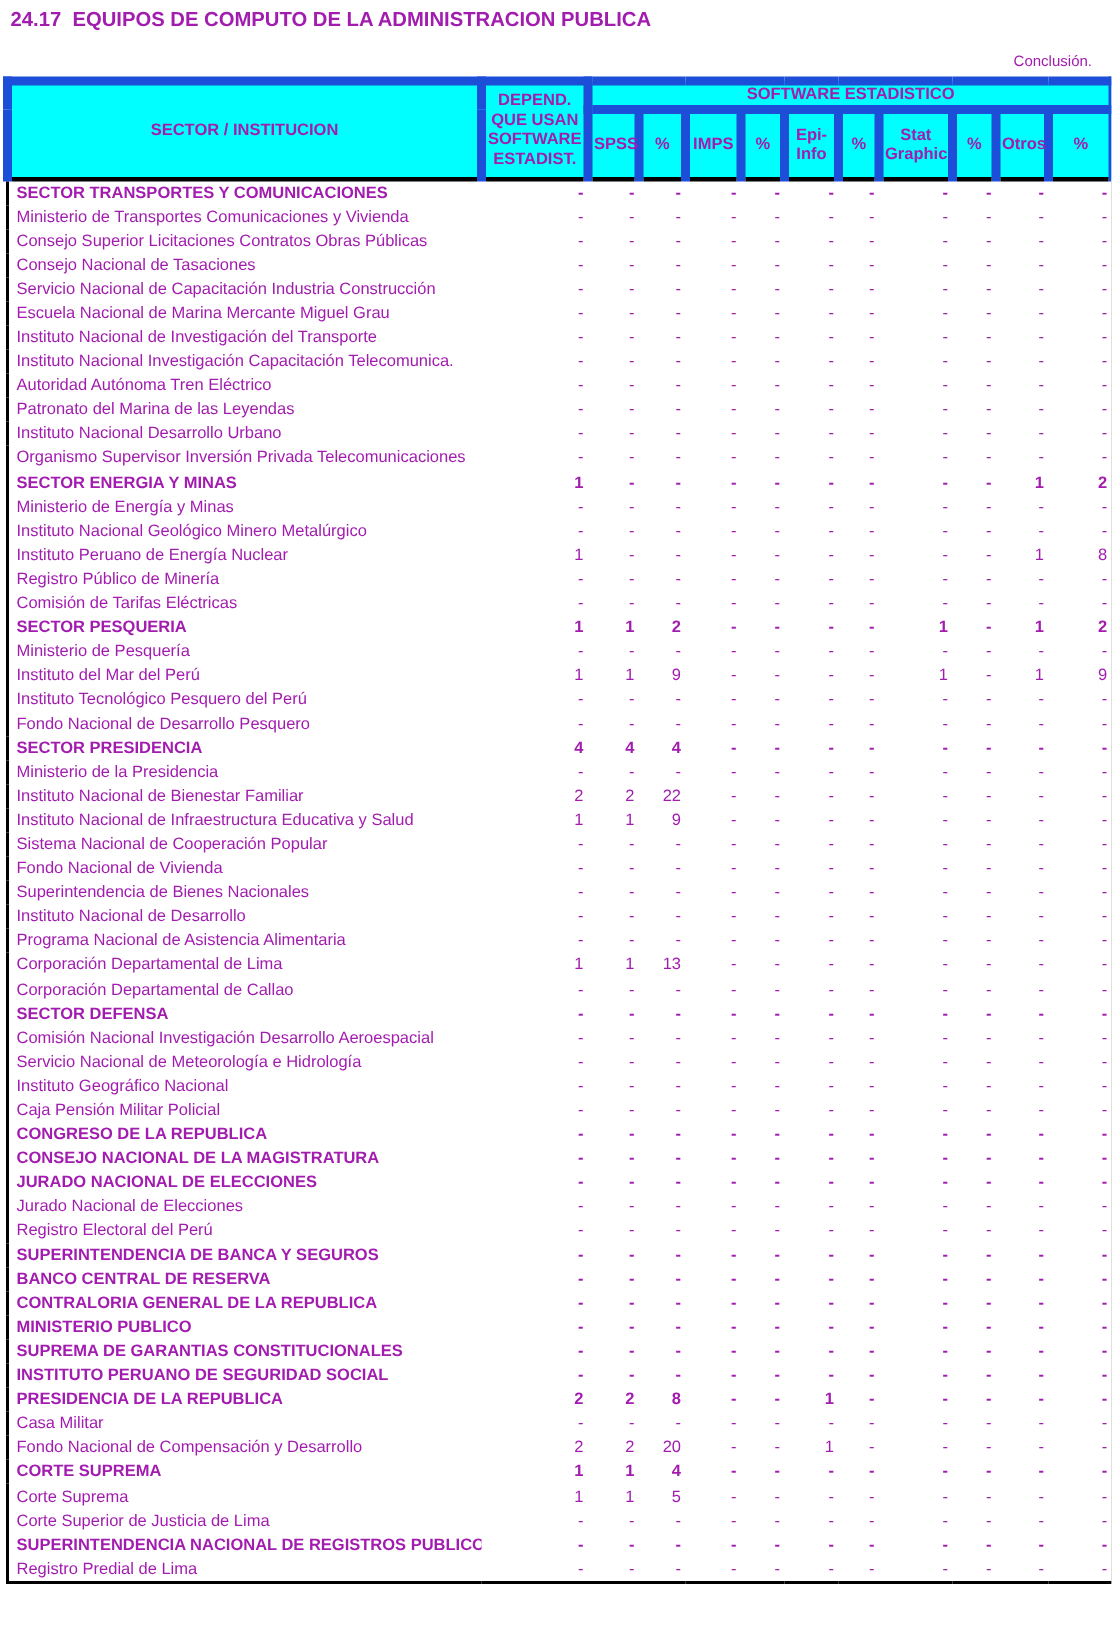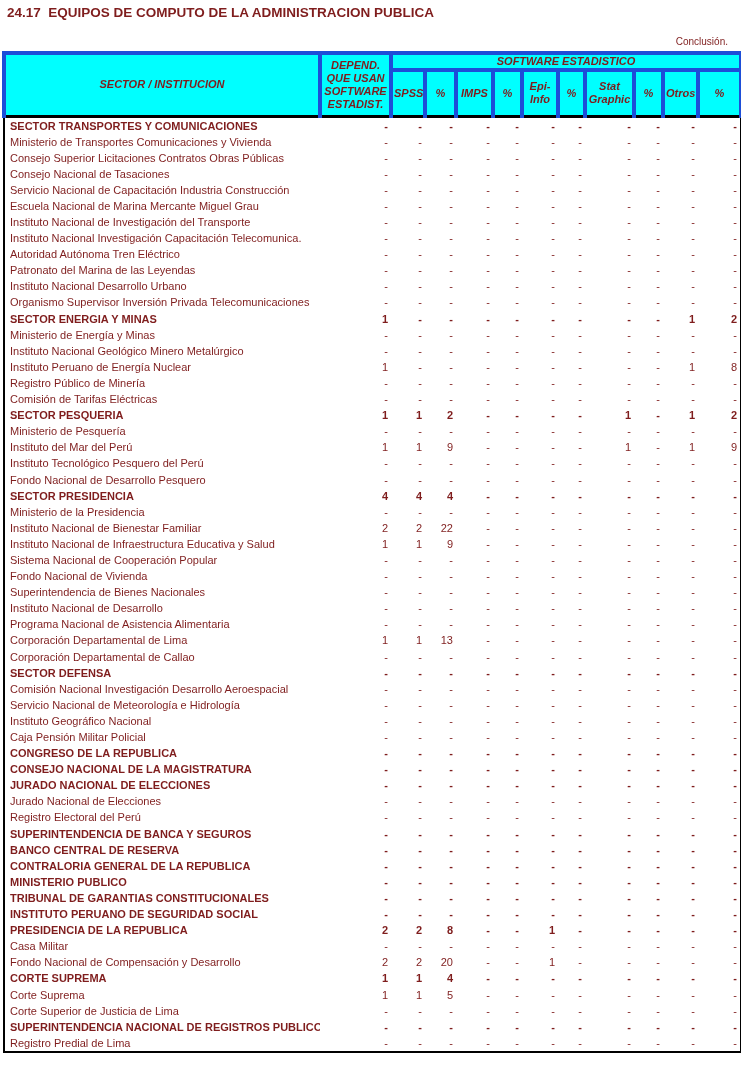--- a/index.html
+++ b/index.html
@@ -3,21 +3,21 @@
 <meta charset="utf-8">
 <style>
   * { box-sizing: border-box; }
   html, body { margin: 0; padding: 0; background: #ffffff; }
   .page {
     position: relative;
     width: 741px;
     height: 1083px;
     background: #ffffff;
     font-family: "Liberation Sans", sans-serif;
-    color: #7f1d1d;
+    color: #a21caf;
     overflow: hidden;
   }
   .title {
     position: absolute;
     left: 7px;
     top: 4px;
     font-size: 13.5px;
     font-weight: bold;
     line-height: 17px;
     letter-spacing: 0px;
@@ -33,29 +33,28 @@
     position: absolute;
     left: 2px;
     top: 51px;
     width: 737px;
     border-collapse: collapse;
     table-layout: fixed;
     border: 2px solid #000;
   }
   thead th {
     background: #00FFFF;
-    border: 4px solid #1d4ed8;
+    border: 6px solid #1d4ed8;
     font-size: 11px;
     font-weight: bold;
     text-align: center;
     vertical-align: middle;
     padding: 0 1px;
     white-space: pre-line;
     line-height: 13px;
-    font-style: italic;
   }
   thead tr.band1 th.group { height: 15px; }
   thead tr.band2 th { height: 46px; }
   thead th.bottom-edge { border-bottom: 3px solid #000; }
   tbody td {
     border: none;
     font-size: 11px;
     height: 16.1px;
     padding: 0;
     line-height: 16px;
@@ -790,21 +789,21 @@
           <td class="num">-</td>
           <td class="num">-</td>
           <td class="num">-</td>
           <td class="num">-</td>
           <td class="num">-</td>
           <td class="num">-</td>
           <td class="num">-</td>
           <td class="num">-</td>
         </tr>
         <tr class="bold">
-          <td class="lbl">TRIBUNAL DE GARANTIAS CONSTITUCIONALES</td>
+          <td class="lbl">SUPREMA DE GARANTIAS CONSTITUCIONALES</td>
           <td class="num">-</td>
           <td class="num">-</td>
           <td class="num">-</td>
           <td class="num">-</td>
           <td class="num">-</td>
           <td class="num">-</td>
           <td class="num">-</td>
           <td class="num">-</td>
           <td class="num">-</td>
           <td class="num">-</td>

